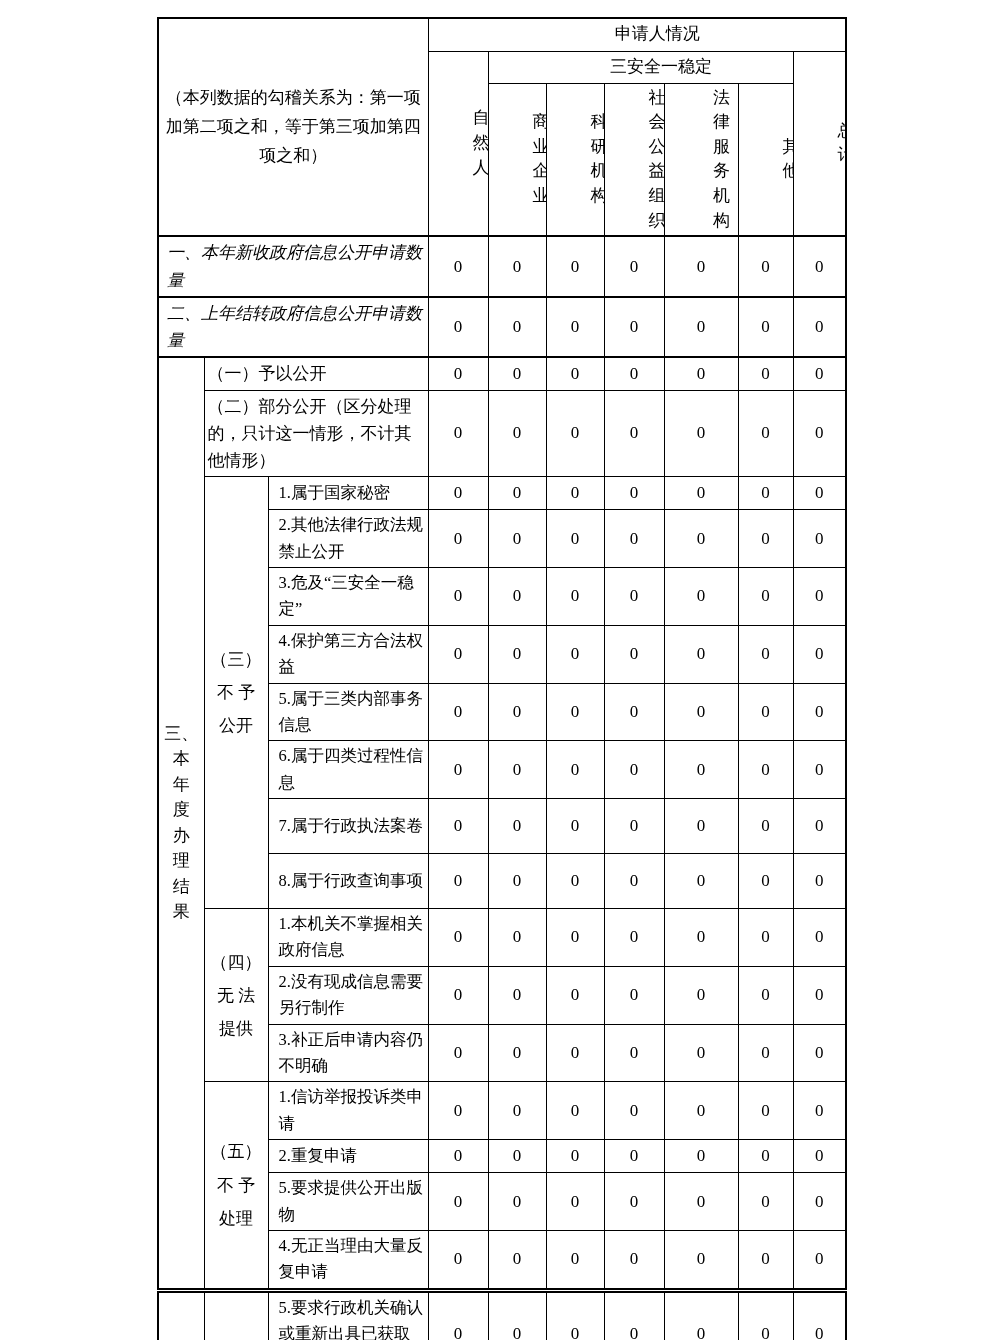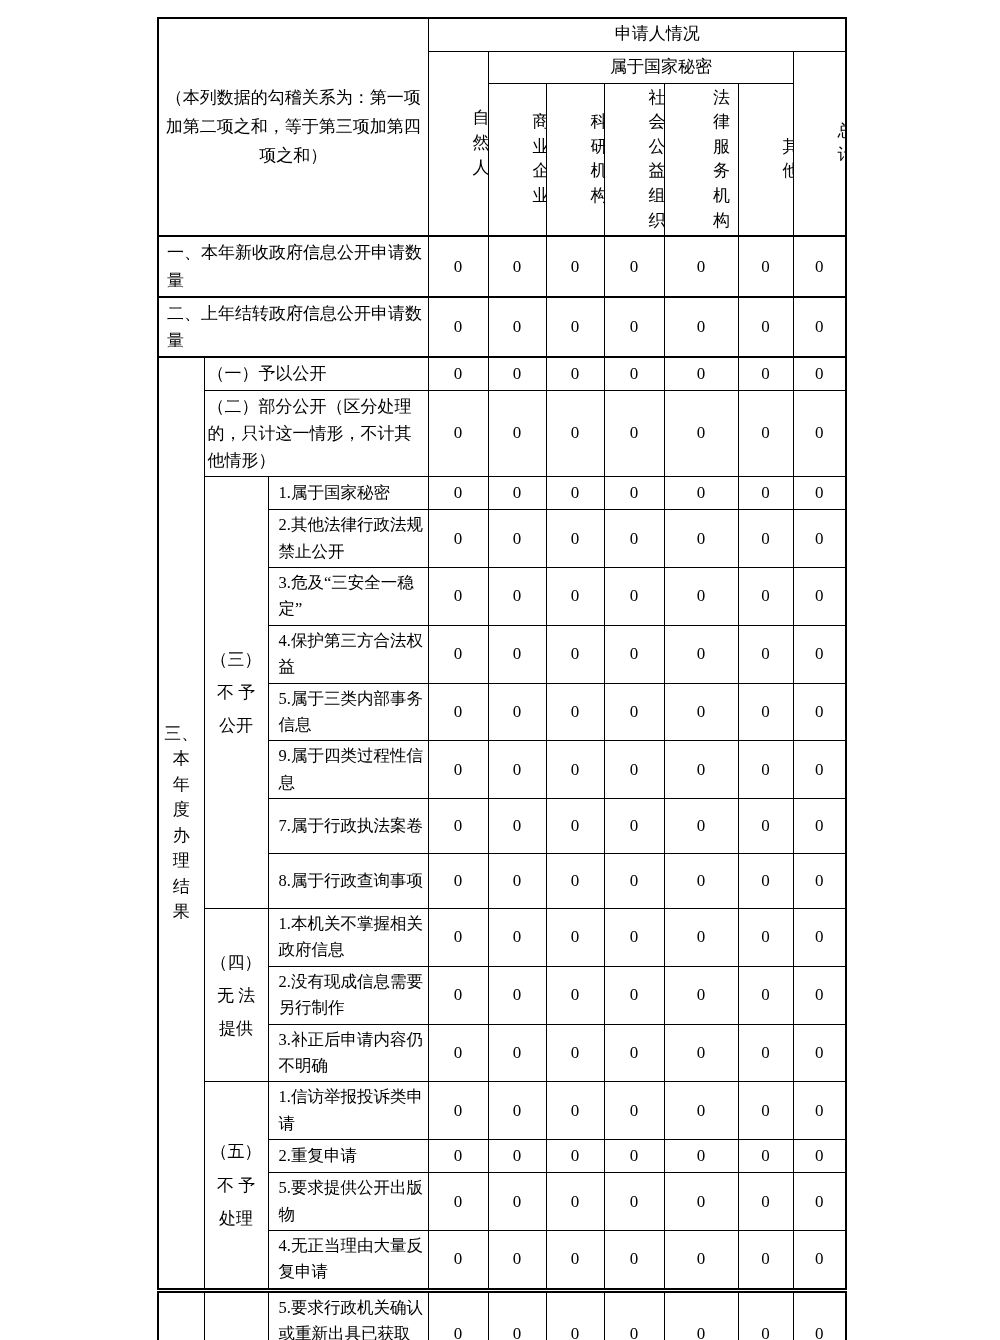--- a/index.html
+++ b/index.html
@@ -7,21 +7,21 @@
         font-family:"Liberation Serif","DejaVu Serif",serif;color:#000;}
   table.report{position:absolute;left:157px;top:17px;width:688px;
         border-collapse:collapse;table-layout:fixed;
         border:2px solid #000;}
   td{border:1px solid #000;font-size:17px;vertical-align:middle;
      text-align:center;padding:2px 3px;box-sizing:border-box;overflow:hidden;}
   .pre{white-space:pre-line;line-height:1.45;}
   .corner{text-align:center;line-height:1.7;padding:16px 5px;}
   .hdr{line-height:1.45;padding-left:44px;}
   .lab{text-align:left;}
-  .main{padding-left:8px;line-height:1.6;}
+  .main{padding-left:8px;line-height:1.6;font-style:italic;}
   .sub{line-height:1.6;}
   .item{padding-left:10px;padding-right:4px;line-height:1.6;font-size:16.5px;margin-top:16px;}
   .vert{white-space:pre-line;line-height:1.5;text-align:center;}
   .grp{white-space:pre-line;line-height:1.95;text-align:center;padding:0 2px;}
   .num{text-align:center;}
   tr.sect > td{border-top:2px solid #000;}
   tr.break > td{border-top:5px double #000;}
 </style>
 </head>
 <body>
@@ -42,21 +42,21 @@
   </colgroup>
 
   <tbody>
         <tr style="height:33px">
     <td rowspan="3" colspan="3" class="corner">（本列数据的勾稽关系为：第一项加第二项之和，等于第三项加第四项之和）</td>
     <td colspan="7" class="hdr">申请人情况</td>
   </tr>
   <tr style="height:32px">
     <td rowspan="2" class="hdr pre">自然
 人</td>
-    <td colspan="5" class="hdr">属于国家秘密</td>
+    <td colspan="5" class="hdr">三安全一稳定</td>
     <td rowspan="2" class="hdr pre">总计</td>
   </tr>
   <tr style="height:73px">
     <td class="hdr pre">商业
 企业</td>
     <td class="hdr pre">科研
 机构</td>
     <td class="hdr pre">社会
 公益
 组织</td>
@@ -164,21 +164,21 @@
     <td class="lab item">5.属于三类内部事务信息</td>
   <td class="num">0</td>
           <td class="num">0</td>
           <td class="num">0</td>
           <td class="num">0</td>
           <td class="num">0</td>
           <td class="num">0</td>
           <td class="num">0</td>
         </tr>
   <tr style="height:55px">
-    <td class="lab item">9.属于四类过程性信息</td>
+    <td class="lab item">6.属于四类过程性信息</td>
   <td class="num">0</td>
           <td class="num">0</td>
           <td class="num">0</td>
           <td class="num">0</td>
           <td class="num">0</td>
           <td class="num">0</td>
           <td class="num">0</td>
         </tr>
   <tr style="height:55px">
     <td class="lab item">7.属于行政执法案卷</td>

